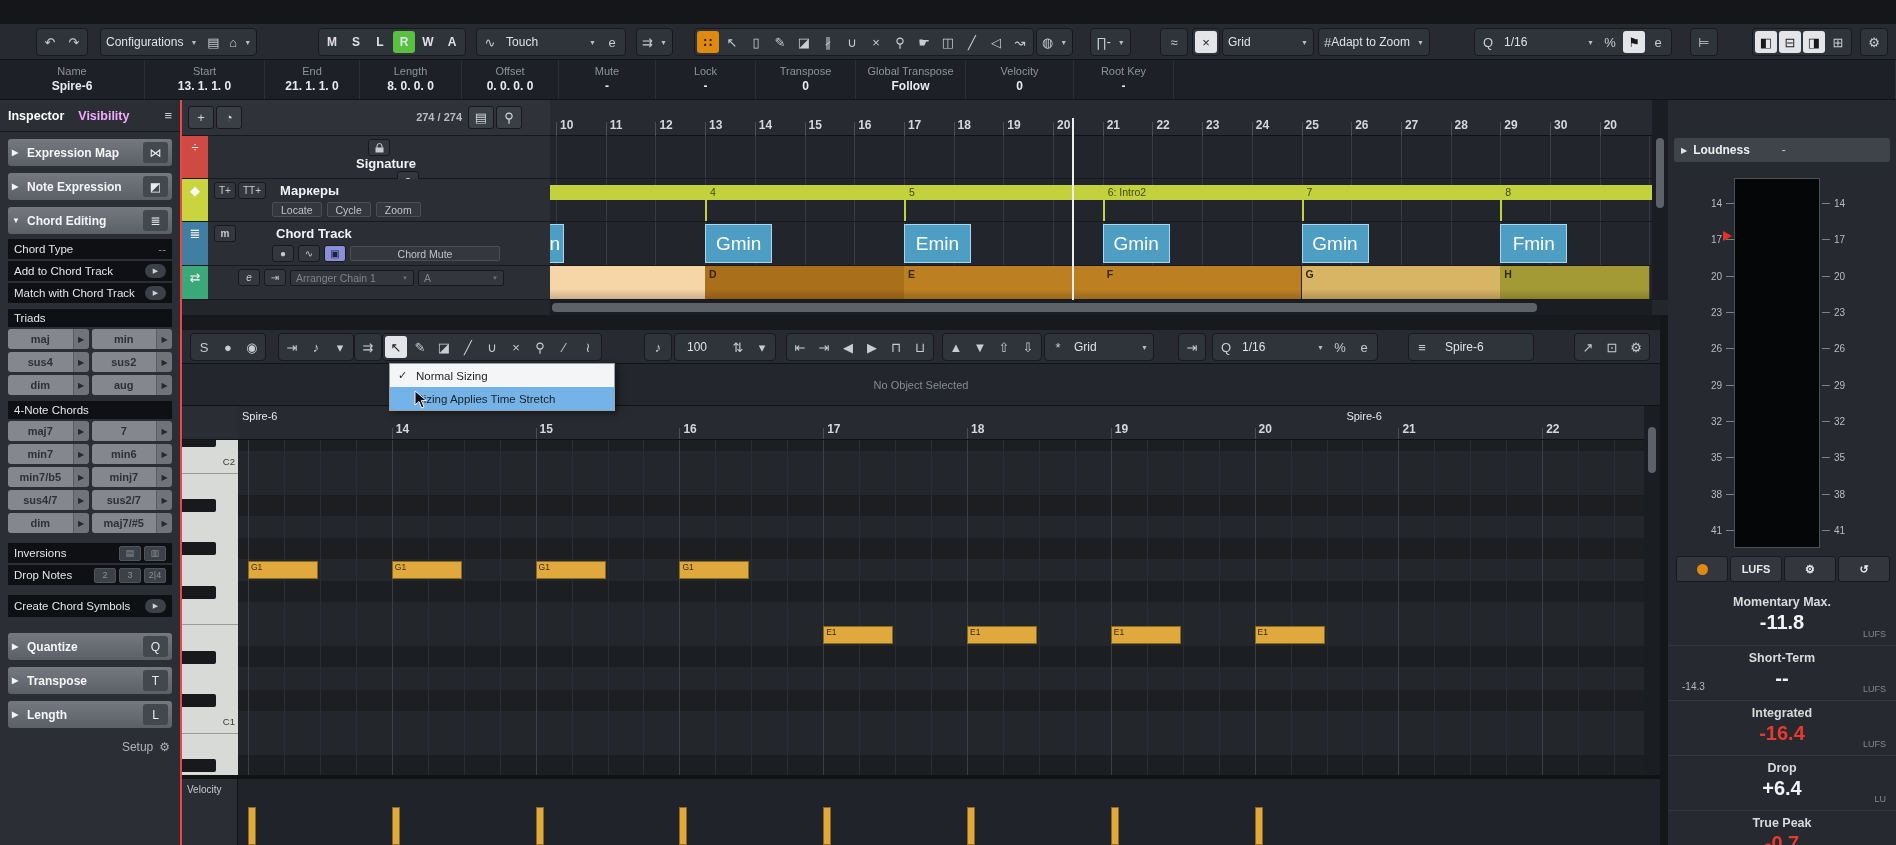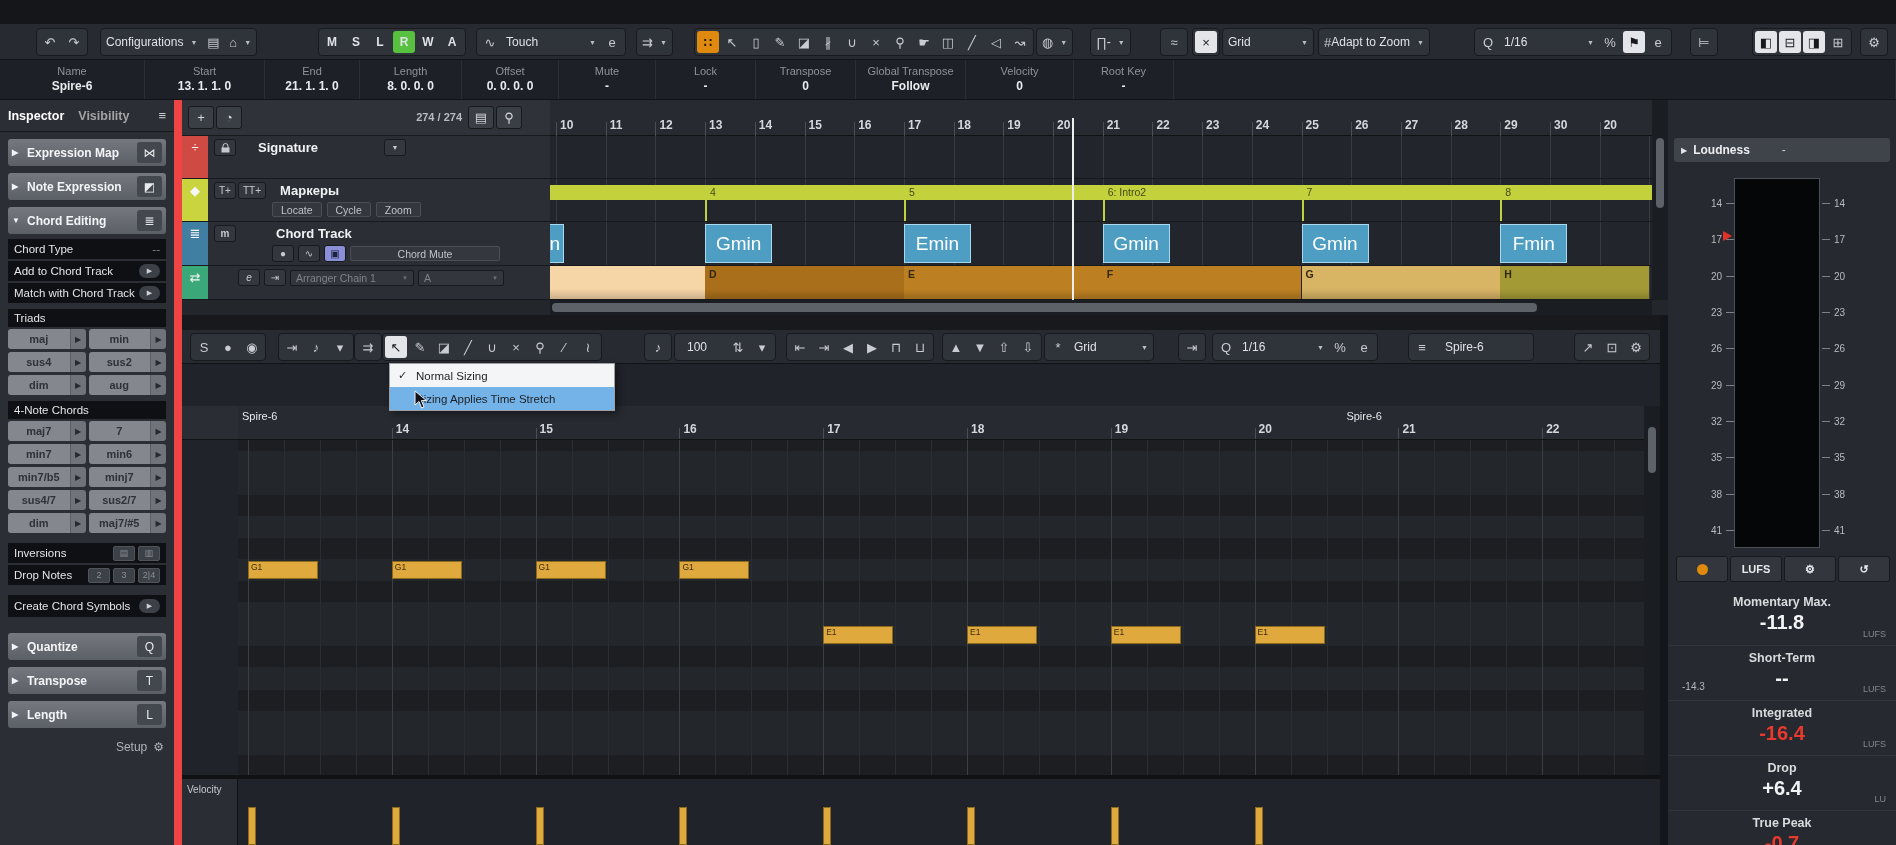--- a/index.html
+++ b/index.html
@@ -21,23 +21,23 @@
   .tbtn.green{background:#58c140;color:#0b2407;font-weight:bold}
   .tbtn.orange{background:#e0890f;color:#23180a;font-weight:bold}
   .tbtn.lit{background:#e3e5e8;color:#17191d}
   .tbtn.letter{font-weight:bold;font-size:12.5px}
   
   #info-line{position:absolute;left:0;top:60px;width:1896px;height:40px;background:#1d2027;border-bottom:1px solid #101214;display:flex}
   .il-col{border-right:1px solid #2c2f36;padding-top:5px;flex:0 0 auto}
   .il-label{font-size:11px;color:#8d929a;text-align:center}
   .il-value{font-size:12px;font-weight:bold;color:#e8eaed;text-align:center;margin-top:2px}
   
-  #inspector{position:absolute;left:0;top:100px;width:182px;height:745px;background:#2b2e35;border-right:8px solid #ef4444;overflow:hidden}
+  #inspector{position:absolute;left:0;top:100px;width:182px;height:745px;background:#2b2e35;border-right:2px solid #ef4444;overflow:hidden}
   #insp-tabs{height:32px;display:flex;align-items:center;padding:0 8px;gap:14px;border-bottom:1px solid #17191d}
-  .itab{font-size:12.5px;font-weight:bold;color:#a3a3a3}
+  .itab{font-size:12.5px;font-weight:bold;color:#f0abfc}
   .itab.active{color:#ffffff}
   #insp-menu{margin-left:auto;color:#c9ccd1;font-size:13px}
   .isec{margin:7px 8px 0;height:27px;border-radius:3px;background:linear-gradient(#75797f,#5b5f66);display:flex;align-items:center;color:#f4f5f7;font-size:12px;font-weight:bold;padding:0 4px;gap:5px}
   .isec .arr{font-size:8px;width:10px}
   .isec .righticon{margin-left:auto;width:25px;height:21px;background:#43474e;border-radius:3px;display:flex;align-items:center;justify-content:center;color:#e8eaec;font-size:12px;font-weight:normal}
   .irow{margin:2px 8px 0;background:#0e1013;height:20px;display:flex;align-items:center;padding:0 6px;font-size:11.5px;color:#e3e5e8}
   .irow .val{margin-left:auto;color:#8a8e94}
   .irow .pbtn{margin-left:auto;width:21px;height:14px;background:#3c4047;border-radius:7px;color:#cdd0d4;font-size:7px;display:flex;align-items:center;justify-content:center}
   .ilbl{margin:6px 8px 2px;background:#0e1013;height:18px;display:flex;align-items:center;padding:0 6px;font-size:11.5px;color:#e3e5e8}
   .cgrid{margin:0 8px;display:grid;grid-template-columns:1fr 1fr;gap:3px}
@@ -522,21 +522,21 @@
       <div id="track-counter">274 / 274</div>
       <div class="hbtn" style="left:286px">▤</div>
       <div class="hbtn" style="left:314px">⚲</div>
     </div>
     <div id="track-rows">
         <div class="trow" style="top: 36px; height: 43px;">
           <div class="tstrip" style="background: rgb(207, 74, 66);">
             <span>÷</span>
           </div>
           <div class="tbody">
-            <div style="display: flex; gap: 8px; align-items: center;">
+            <div style="display: flex; align-items: center; flex-direction: column;">
               <span class="sbtn">
                 <svg width="9" height="10" viewBox="0 0 9 10">
                   <rect x="0.5" y="4.5" width="8" height="5" fill="#c6c9cd"></rect>
                   <path d="M2 5 V3 a2.5 2.5 0 0 1 5 0 V5" fill="none" stroke="#c6c9cd"></path>
                 </svg>
               </span>
               <span class="tname" style="margin-left: 14px;">Signature</span>
               <span class="sbtn" style="margin-left: 58px; font-size: 7px;">▼</span>
             </div>
           </div>
@@ -858,20 +858,23 @@
             <span>↗</span>
           </div>
           <div class="tbtn">
             <span>⊡</span>
           </div>
           <div class="tbtn">
             <span>⚙</span>
           </div>
         </div>
       </div>
+    <div id="editor-status">
+      <span id="status-text">No Object Selected</span>
+    </div>
     <div id="ruler-corner"></div>
     <div id="editor-ruler">
         <div class="rnum" style="left: 157.8px;">14</div>
         <div class="rtick" style="left: 153.8px;"></div>
         <div class="rnum" style="left: 301.6px;">15</div>
         <div class="rtick" style="left: 297.6px;"></div>
         <div class="rnum" style="left: 445.4px;">16</div>
         <div class="rtick" style="left: 441.4px;"></div>
         <div class="rnum" style="left: 589.2px;">17</div>
         <div class="rtick" style="left: 585.2px;"></div>
@@ -880,20 +883,34 @@
         <div class="rnum" style="left: 876.8px;">19</div>
         <div class="rtick" style="left: 872.8px;"></div>
         <div class="rnum" style="left: 1020.6px;">20</div>
         <div class="rtick" style="left: 1016.6px;"></div>
         <div class="rnum" style="left: 1164.4px;">21</div>
         <div class="rtick" style="left: 1160.4px;"></div>
         <div class="rnum" style="left: 1308.2px;">22</div>
         <div class="rtick" style="left: 1304.2px;"></div>
         <div class="prtlabel" style="left: 4px;">Spire-6</div>
         <div class="prtlabel" style="left: 1108.4px;">Spire-6</div>
+      </div>
+    <div id="editor-keys">
+        <div class="blackkey" style="top: -6.167px;"></div>
+        <div class="blackkey" style="top: 58.834px;"></div>
+        <div class="blackkey" style="top: 102.168px;"></div>
+        <div class="blackkey" style="top: 145.502px;"></div>
+        <div class="blackkey" style="top: 210.503px;"></div>
+        <div class="blackkey" style="top: 253.837px;"></div>
+        <div class="blackkey" style="top: 318.838px;"></div>
+        <div class="keysep" style="top: 33px;"></div>
+        <div class="keysep" style="top: 184px;"></div>
+        <div class="keysep" style="top: 293px;"></div>
+        <div class="keylabel" style="top: 16px;">C2</div>
+        <div class="keylabel" style="top: 276.004px;">C1</div>
       </div>
     <div id="editor-canvas">
         <div class="rowstripe" style="top: -10.467px;"></div>
         <div class="rowstripe" style="top: 54.534px;"></div>
         <div class="rowstripe" style="top: 97.868px;"></div>
         <div class="rowstripe" style="top: 141.202px;"></div>
         <div class="rowstripe" style="top: 206.203px;"></div>
         <div class="rowstripe" style="top: 249.537px;"></div>
         <div class="rowstripe" style="top: 314.538px;"></div>
         <div class="vbar" style="left: 10px;"></div>

